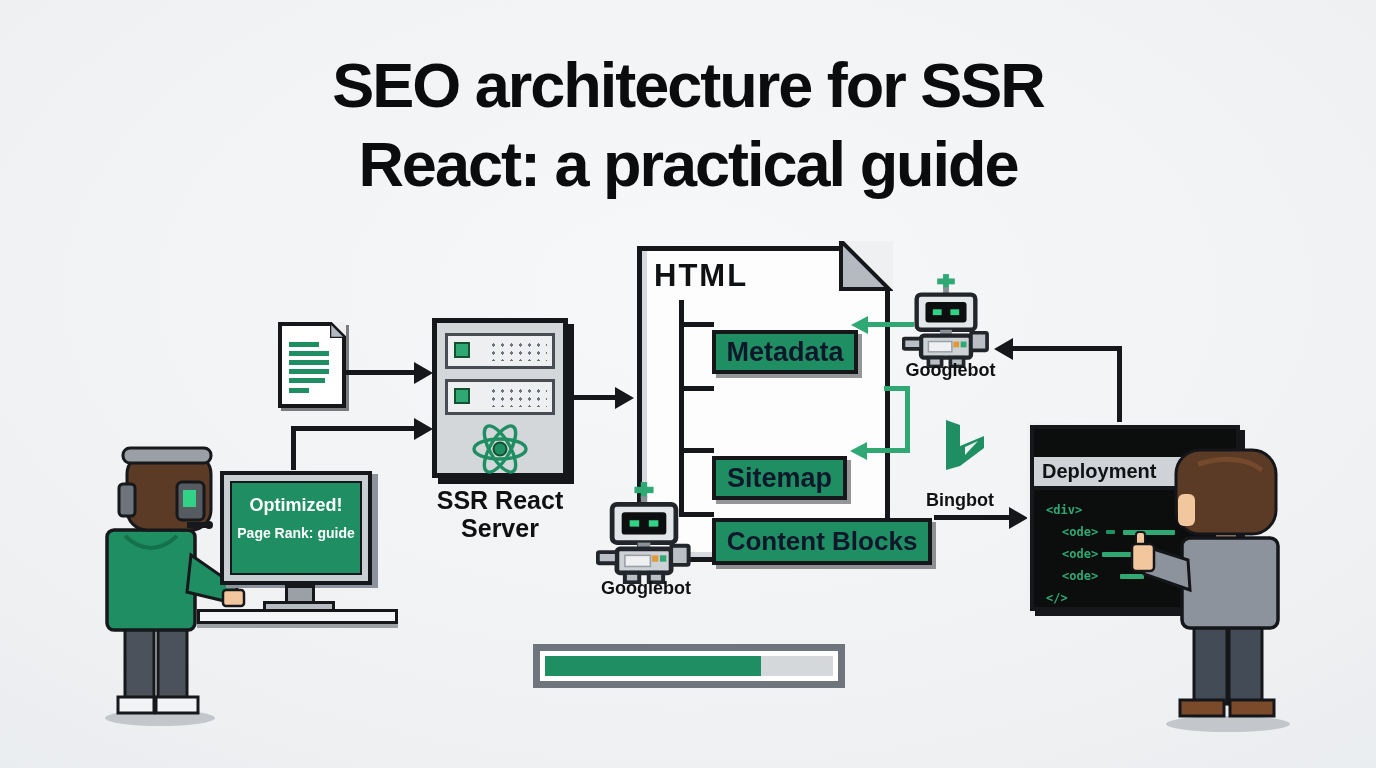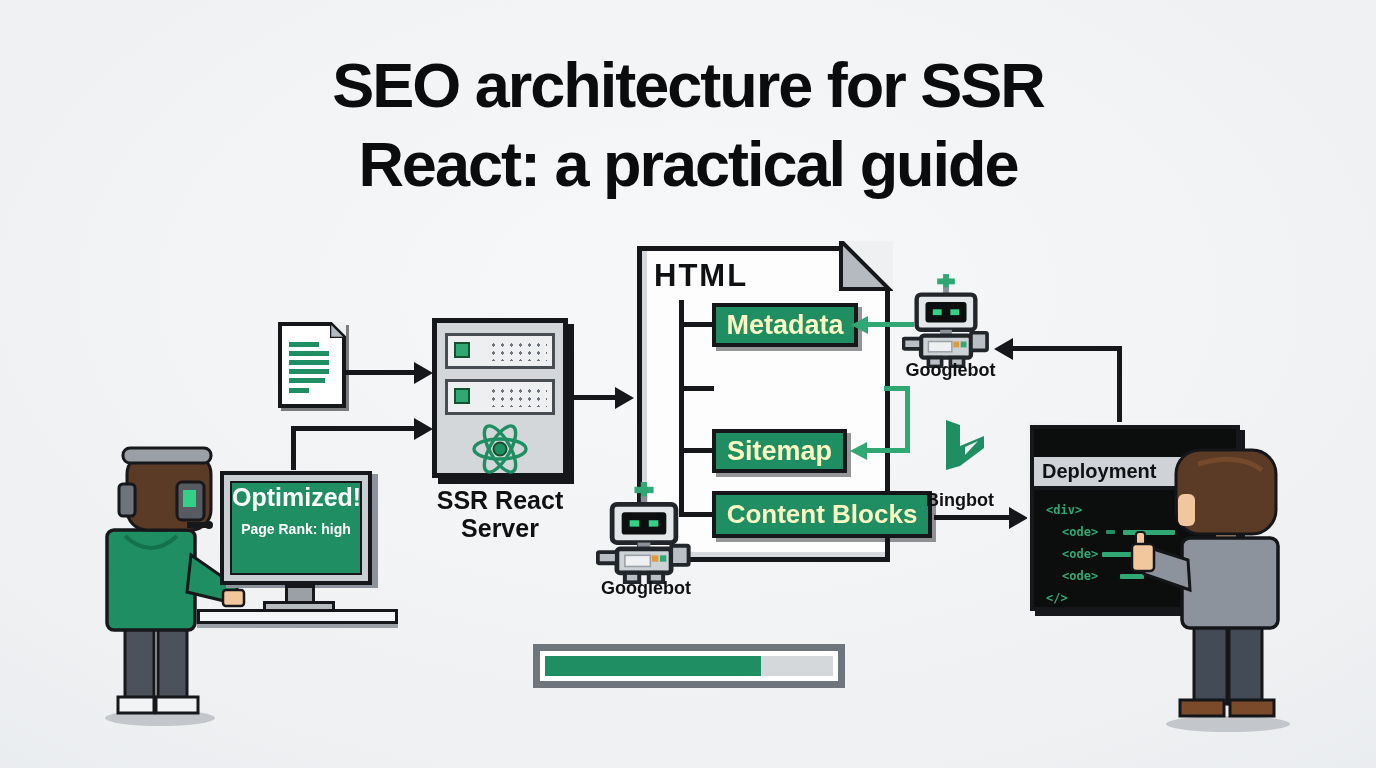--- a/index.html
+++ b/index.html
@@ -29,22 +29,22 @@
   .rack .vents{position:absolute;right:5px;top:5px;width:58px;height:20px;
     background-image:radial-gradient(#6d747c 1.7px, transparent 1.9px);background-size:9px 8px;}
   .server-label{position:absolute;left:420px;top:486px;width:160px;text-align:center;
     font-weight:bold;font-size:25px;line-height:1.12;color:#101113;}
   
   .page{position:absolute;left:637px;top:246px;width:253px;height:316px;background:#fdfdfe;
     border:5px solid #15171a;box-sizing:border-box;box-shadow:inset 5px -5px 0 #d6dade;}
   .page-fold{position:absolute;left:837px;top:241px;width:56px;height:56px;}
   .page-label{position:absolute;left:654px;top:258px;font-weight:bold;font-size:31px;letter-spacing:2px;color:#101113;}
   .block{position:absolute;background:#1f8f63;border:4px solid #15171a;box-sizing:border-box;
-    color:#fef9c3;font-weight:bold;text-align:center;box-shadow:4px 4px 0 rgba(21,23,26,.45);
-    display:flex;align-items:center;justify-content:center;}
+    color:#0f172a;font-weight:bold;text-align:center;box-shadow:4px 4px 0 rgba(21,23,26,.45);
+    display:flex;align-items:center;justify-content:center;margin-top:27px;}
   
   .bot-label{position:absolute;font-weight:bold;font-size:18px;color:#101113;text-align:center;}
   .bot{position:absolute;}
   
   .win{position:absolute;left:1030px;top:425px;width:210px;height:186px;border:4px solid #15171a;
     background:#0c0e0d;box-sizing:border-box;box-shadow:5px 5px 0 #15171a, 0 0 0 3px #eff1f3;}
   .win-bar{position:relative;height:33px;background:#cfd3d7;border-bottom:4px solid #15171a;
     display:flex;align-items:center;padding:0 8px;box-sizing:border-box;margin-top:28px;}
   .win-title{font-weight:bold;font-size:20px;color:#101113;}
   .win-icon{margin-left:auto;width:20px;height:18px;}
@@ -52,21 +52,21 @@
     font-size:12px;line-height:22px;color:#2fa874;}
   .code-row{display:flex;align-items:center;white-space:pre;}
   .ind{padding-left:16px;}
   .dash{display:inline-block;height:5px;background:#2fa874;margin-left:8px;border-radius:1px;}
   .dash.dk{background:#1f8f63;height:4px;}
   
   .monitor{position:absolute;left:220px;top:471px;width:152px;height:114px;background:#c9ced2;
     border:4px solid #15171a;box-sizing:border-box;box-shadow:6px 3px 0 #8d939c;padding:6px;}
   .screen{width:100%;height:100%;background:#1f8f63;border:2px solid #15171a;box-sizing:border-box;
     color:#fff;text-align:center;}
-  .screen .big{font-weight:bold;font-size:25px;margin-top:0;}
+  .screen .big{font-weight:bold;font-size:18px;margin-top:12px;}
   .screen .small{font-weight:bold;font-size:14px;margin-top:9px;}
   .stand-neck{position:absolute;left:285px;top:585px;width:30px;height:20px;background:#9aa0a6;border:3px solid #15171a;box-sizing:border-box;}
   .stand-base{position:absolute;left:263px;top:601px;width:72px;height:12px;background:#b7bcc1;border:3px solid #15171a;box-sizing:border-box;}
   .desk{position:absolute;left:197px;top:609px;width:201px;height:15px;background:#f4f5f6;
     border:3px solid #15171a;box-sizing:border-box;box-shadow:0 4px 0 #9aa0a6;}
   
   .progress{position:absolute;left:533px;top:644px;width:312px;height:44px;border:7px solid #6e757d;
     background:#fff;box-sizing:border-box;padding:5px;}
   .ptrack{width:100%;height:100%;background:#d5d8db;}
   .pfill{height:100%;background:#1f8f63;}
@@ -120,21 +120,21 @@
     <rect x="34" y="44" width="16" height="32" rx="4" fill="#6d747c" stroke="#16181b" stroke-width="3"></rect>
     <rect x="92" y="42" width="27" height="38" rx="5" fill="#555b61" stroke="#16181b" stroke-width="3"></rect>
     <rect x="98" y="50" width="13" height="17" fill="#31d186"></rect>
     <rect x="102" y="82" width="20" height="6" fill="#16181b"></rect>
     <circle cx="124" cy="85" r="4" fill="#16181b"></circle>
   </svg>
 
   <div class="monitor">
     <div class="screen">
       <div class="big">Optimized!</div>
-      <div class="small">Page Rank: high</div>
+      <div class="small">Page Rank: guide</div>
     </div>
   </div>
   <div class="stand-neck"></div>
   <div class="stand-base"></div>
   <div class="desk"></div>
 
   <div class="doc-icon">
     <svg class="fold" width="16" height="16" viewBox="0 0 16 16">
       <polygon points="0,0 16,0 16,16" fill="#eef0f2"></polygon>
       <polygon points="0,0 16,16 0,16" fill="#b4bac0" stroke="#15171a" stroke-width="2.5"></polygon>

